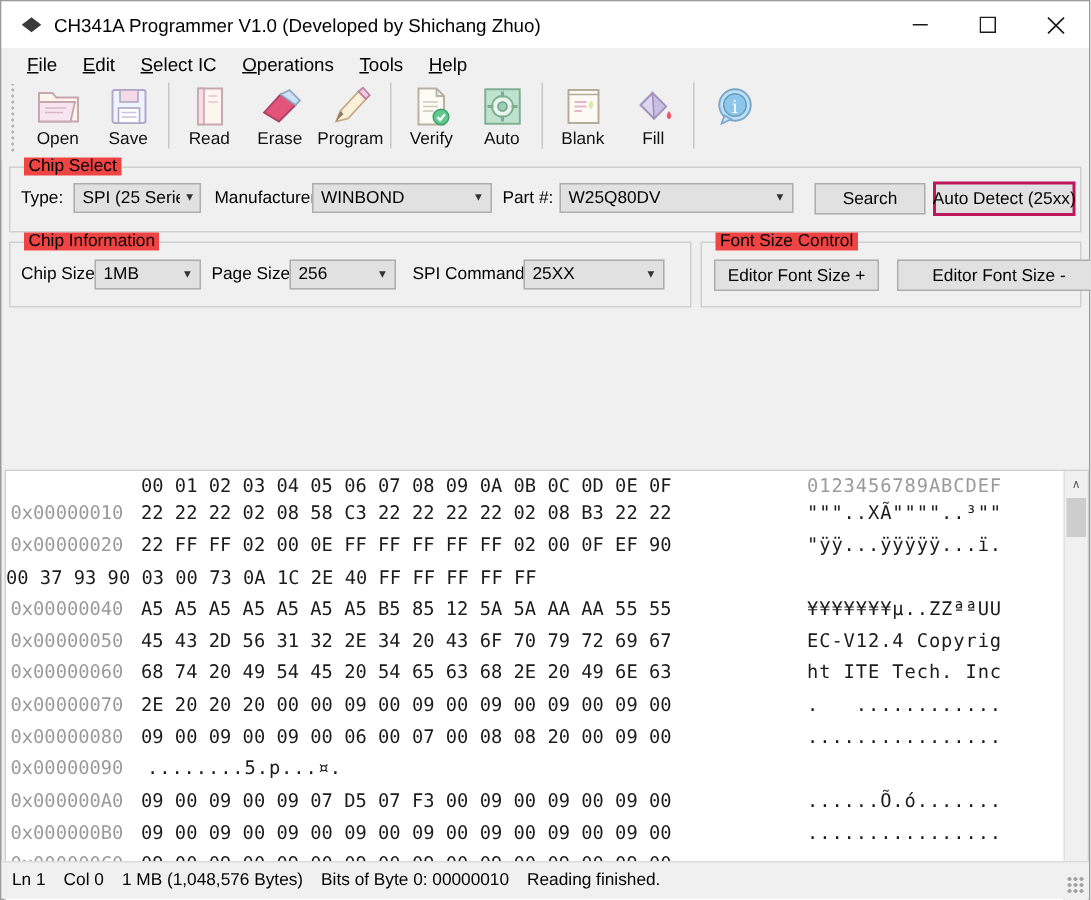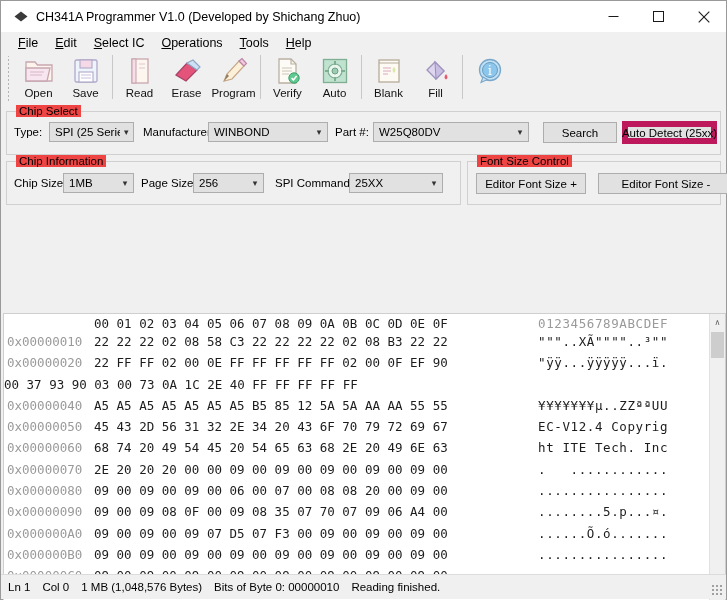--- a/index.html
+++ b/index.html
@@ -91,21 +91,21 @@
   .combo .carrow{
     width:16px;text-align:center;font-size:9px;color:#333;
     font-family:"DejaVu Sans",sans-serif;line-height:1;
   }
   
   .btn{
     position:absolute;height:21px;background:#e1e1e1;border:1px solid #adadad;
     box-sizing:border-box;display:flex;align-items:center;justify-content:center;
     font-size:11.5px;color:#000;cursor:default;white-space:nowrap;
   }
-  .btn.focused{border:6px solid #be185d;}
+  .btn.focused{border:2px solid #be185d;}
   
   .hexwrap{
     position:absolute;left:2px;top:206px;width:723px;height:336px;
     background:#ffffff;border:1px solid #cfcfcf;box-sizing:border-box;
     overflow:hidden;display:flex;
   }
   .hexinner{
     flex:1 1 auto;position:relative;overflow:hidden;
     font-family:"DejaVu Sans Mono", monospace;
   }
@@ -381,21 +381,21 @@
         </div>
         <div id="hex-rows">
             <div class="hexrow"><div class="h-addr">0x00000010</div><div class="h-bytes">22 22 22 02 08 58 C3 22 22 22 22 02 08 B3 22 22</div><div class="h-ascii">"""..XÃ""""..³""</div></div>
             <div class="hexrow"><div class="h-addr">0x00000020</div><div class="h-bytes">22 FF FF 02 00 0E FF FF FF FF FF 02 00 0F EF 90</div><div class="h-ascii">"ÿÿ...ÿÿÿÿÿ...ï.</div></div>
             <div class="hexrow"><div class="h-bytes">00 37 93 90 03 00 73 0A 1C 2E 40 FF FF FF FF FF</div></div>
             <div class="hexrow"><div class="h-addr">0x00000040</div><div class="h-bytes">A5 A5 A5 A5 A5 A5 A5 B5 85 12 5A 5A AA AA 55 55</div><div class="h-ascii">¥¥¥¥¥¥¥µ..ZZªªUU</div></div>
             <div class="hexrow"><div class="h-addr">0x00000050</div><div class="h-bytes">45 43 2D 56 31 32 2E 34 20 43 6F 70 79 72 69 67</div><div class="h-ascii">EC-V12.4 Copyrig</div></div>
             <div class="hexrow"><div class="h-addr">0x00000060</div><div class="h-bytes">68 74 20 49 54 45 20 54 65 63 68 2E 20 49 6E 63</div><div class="h-ascii">ht ITE Tech. Inc</div></div>
             <div class="hexrow"><div class="h-addr">0x00000070</div><div class="h-bytes">2E 20 20 20 00 00 09 00 09 00 09 00 09 00 09 00</div><div class="h-ascii">.   ............</div></div>
             <div class="hexrow"><div class="h-addr">0x00000080</div><div class="h-bytes">09 00 09 00 09 00 06 00 07 00 08 08 20 00 09 00</div><div class="h-ascii">................</div></div>
-            <div class="hexrow"><div class="h-addr">0x00000090</div><div class="h-bytes">09 00 09 08 0F 00 09 08 35 07 70 07 09 06 A4 00</div><div class="h-ascii">........5.p...¤.</div></div>
+            <div class="hexrow"><div class="h-addr">0x00000090</div><div class="h-ascii">........5.p...¤.</div></div>
             <div class="hexrow"><div class="h-addr">0x000000A0</div><div class="h-bytes">09 00 09 00 09 07 D5 07 F3 00 09 00 09 00 09 00</div><div class="h-ascii">......Õ.ó.......</div></div>
             <div class="hexrow"><div class="h-addr">0x000000B0</div><div class="h-bytes">09 00 09 00 09 00 09 00 09 00 09 00 09 00 09 00</div><div class="h-ascii">................</div></div>
             <div class="hexrow"><div class="h-addr">0x000000C0</div><div class="h-bytes">09 00 09 00 09 00 09 00 09 00 09 00 09 00 09 00</div><div class="h-ascii">................</div></div>
           </div>
       </div>
       <div class="scrollbar">
         <div class="sb-arrow">∧</div>
         <div class="sb-thumb"></div>
         <div class="sb-track"></div>
 

